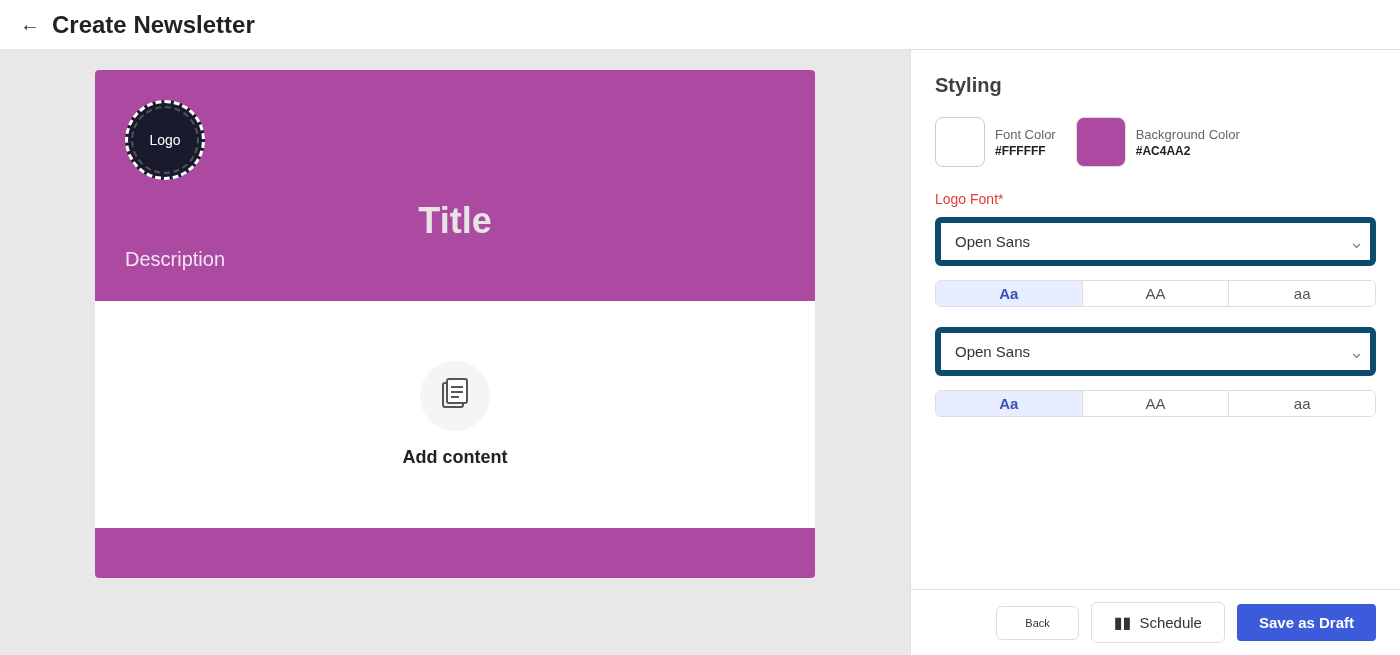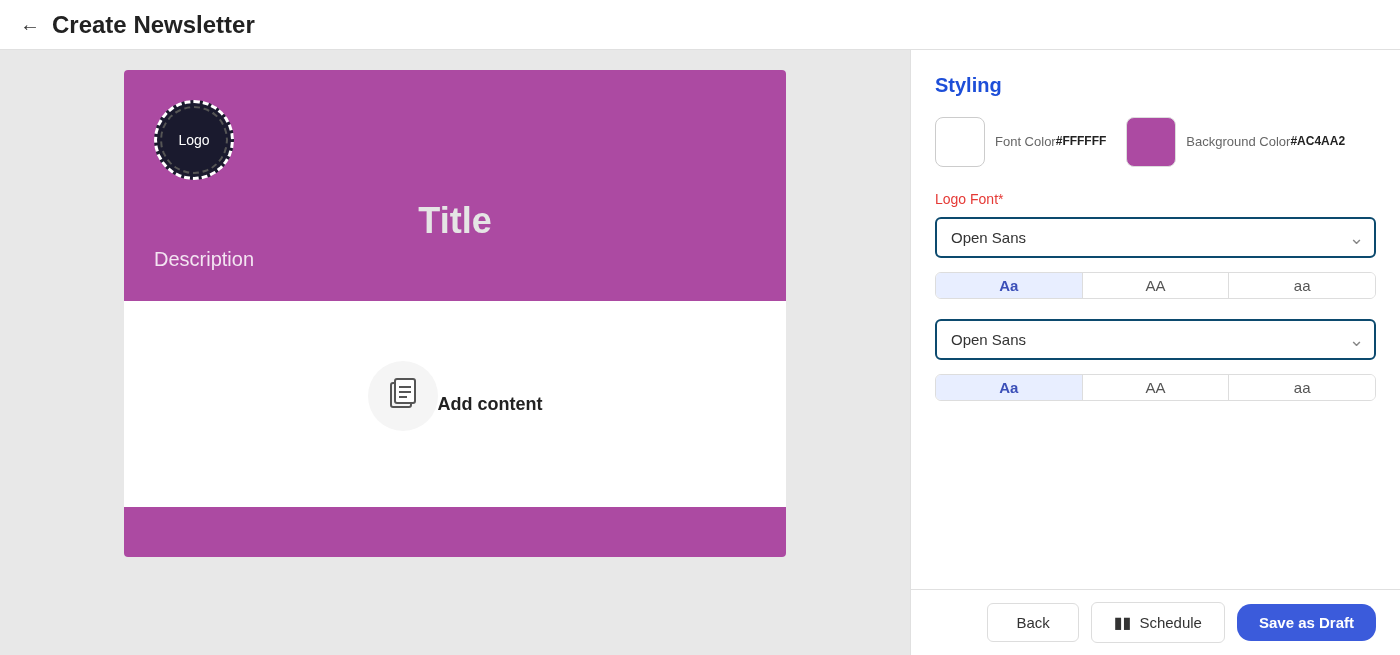--- a/index.html
+++ b/index.html
@@ -51,21 +51,21 @@
       flex: 1;
       background: #e8e8e8;
       display: flex;
       flex-direction: column;
       align-items: center;
       padding: 20px;
       overflow-y: auto;
     }
 
     .newsletter-container {
-      width: 662px;
+      width: 720px;
       background: #fff;
       border-radius: 4px;
       overflow: hidden;
     }
 
     
     .newsletter-header {
       background: #AC4AA2;
       padding: 30px 30px 30px 30px;
       color: #fff;
@@ -109,20 +109,21 @@
     .newsletter-description {
       font-size: 20px;
       color: rgba(255,255,255,0.85);
     }
 
     
     .newsletter-content {
       background: #fff;
       padding: 60px 36px;
       display: flex;
+      flex-direction: column;
       align-items: center;
       justify-content: center;
       min-height: 180px;
     }
 
     .add-content-icon-wrapper {
       width: 70px;
       height: 70px;
       background: #f5f5f5;
       border-radius: 50%;
@@ -159,21 +160,21 @@
 
     .styling-panel-content {
       flex: 1;
       padding: 24px;
       overflow-y: auto;
     }
 
     .styling-title {
       font-size: 20px;
       font-weight: 600;
-      color: #1d4ed8;
+      color: #404040;
       margin-bottom: 20px;
     }
 
     
     .color-row {
       display: flex;
       gap: 20px;
       margin-bottom: 24px;
     }
 
@@ -186,21 +187,21 @@
     .color-swatch {
       width: 50px;
       height: 50px;
       border-radius: 8px;
       border: 1px solid #ddd;
       flex-shrink: 0;
     }
 
     .color-info {
       display: flex;
-      flex-direction: row;
+      flex-direction: column;
     }
     .color-label {
       font-size: 13px;
       color: #666;
       margin-bottom: 2px;
     }
     .color-hex {
       font-size: 12px;
       font-weight: 600;
       color: #222;
@@ -220,21 +221,21 @@
       color: #e53935;
     }
 
     .font-select-wrapper {
       position: relative;
       margin-bottom: 14px;
     }
     .font-select {
       width: 100%;
       padding: 10px 14px;
-      border: 2px solid #0c4a6e;
+      border: 6px solid #0c4a6e;
       border-radius: 6px;
       font-size: 15px;
       color: #333;
       background: #fff;
       appearance: none;
       cursor: pointer;
     }
     .font-select-arrow {
       position: absolute;
       right: 12px;
@@ -284,41 +285,41 @@
       background: #fff;
       flex-shrink: 0;
     }
 
     .btn-back {
       padding: 10px 28px;
       border: 1px solid #ddd;
       border-radius: 6px;
       background: #fff;
       color: #333;
-      font-size: 15px;
+      font-size: 11px;
       cursor: pointer;
       font-weight: 500;
     }
     .btn-schedule {
       padding: 10px 22px;
       border: 1px solid #ddd;
       border-radius: 6px;
       background: #fff;
       color: #333;
       font-size: 15px;
       cursor: pointer;
       font-weight: 500;
       display: flex;
       align-items: center;
       gap: 8px;
     }
     .btn-save-draft {
       padding: 10px 22px;
       border: none;
-      border-radius: 14px;
+      border-radius: 4px;
       background: #3b5bdb;
       color: #fff;
       font-size: 15px;
       cursor: pointer;
       font-weight: 600;
     }
 
     .schedule-icon {
       font-size: 16px;
     }

